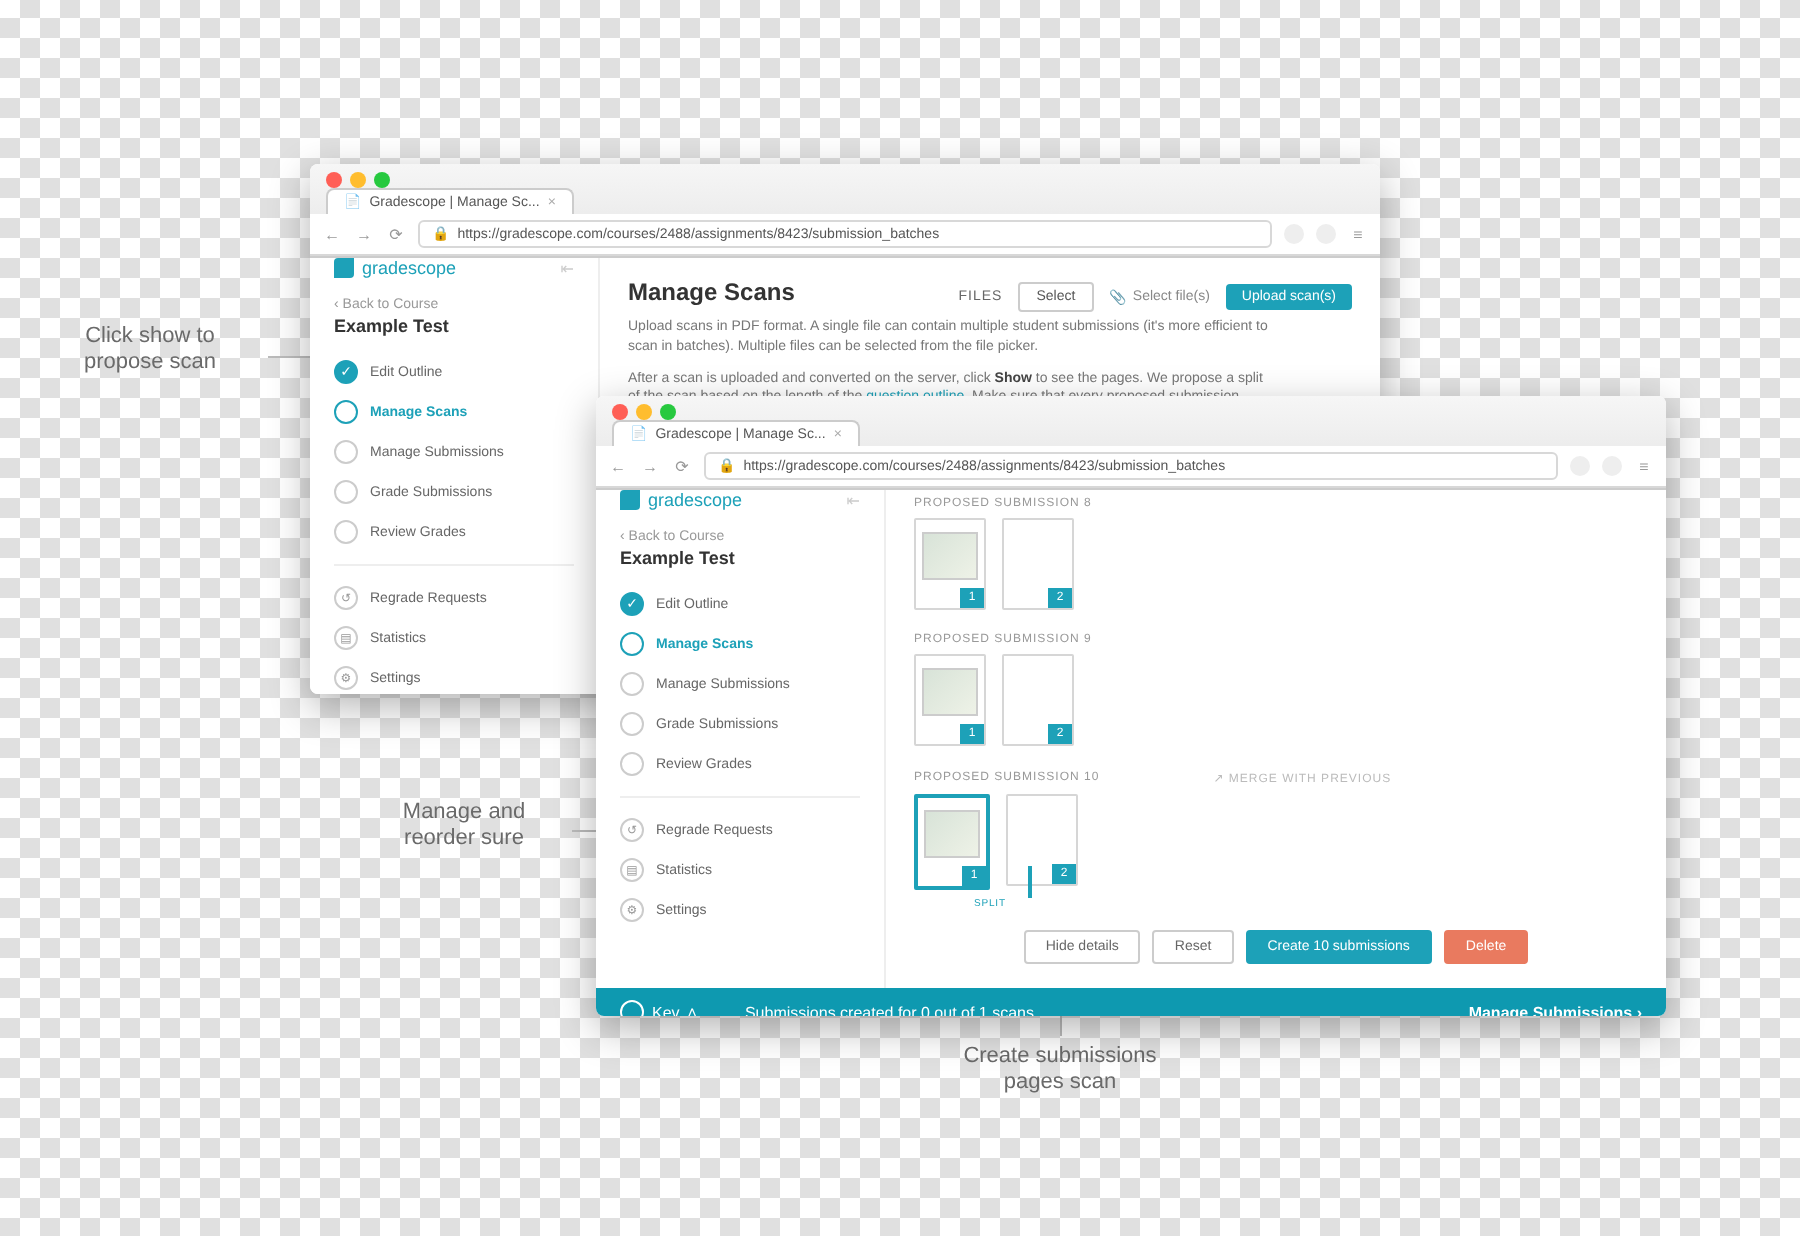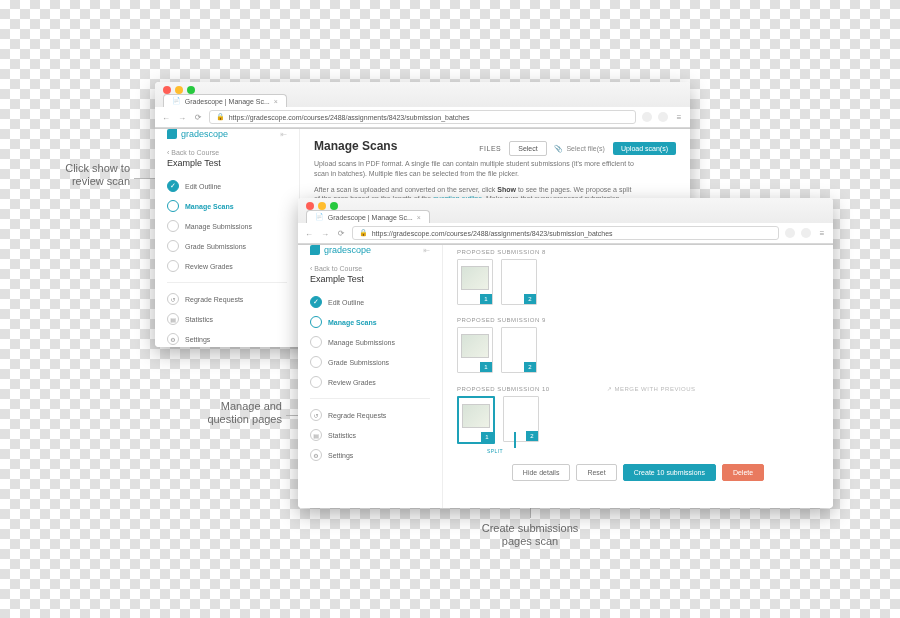--- a/index.html
+++ b/index.html
@@ -38,21 +38,21 @@
   .lock { color: #3a3; }
   .ext-ic { width: 10px; height: 10px; border-radius: 50%; background: #eee; }
 
   
   .app { flex: 1; display: flex; background: #fff; position: relative; }
   .sidebar { width: 120px; padding: 0 12px; border-right: 1px solid #eee; }
   .logo { display: flex; gap: 4px; align-items: center; margin-bottom: 10px; }
   .logo-mark { width: 10px; height: 10px; background: #1da1b8; border-radius: 2px 0 2px 0; }
   .logo-text { color: #1da1b8; font-size: 9px; }
   .back { color: #999; font-size: 7px; margin-bottom: 2px; }
-  .ctitle { font-weight: normal; font-size: 9px; margin-bottom: 8px; }
+  .ctitle { font-weight: bold; font-size: 9px; margin-bottom: 8px; }
   .nav-item { display: flex; gap: 6px; align-items: center; font-size: 7px; color: #666; padding: 4px 0; }
   .ni-circle { width: 10px; height: 10px; border: 1px solid #ccc; border-radius: 50%; flex-shrink: 0; display: flex; align-items: center; justify-content: center; }
   .ni-circle.done { background: #1da1b8; border-color: #1da1b8; }
   .ni-circle.done::after { content: "✓"; color: #fff; font-size: 7px; }
   .nav-item.active .ni-circle { border-color: #1da1b8; }
   .nav-item.active .ni-label { color: #1da1b8; font-weight: bold; }
   .sec-circle { width: 10px; height: 10px; border: 1px solid #ccc; border-radius: 50%; flex-shrink: 0; display: flex; align-items: center; justify-content: center; font-size: 6px; color: #999; }
   hr.nav-sep { border: none; border-top: 1px solid #eee; margin: 6px 0; }
 
   .main { flex: 1; padding: 10px 14px 0; display: flex; flex-direction: column; position: relative; }
@@ -82,21 +82,21 @@
   .footer {
     background: #0e99b0; color: #fff; font-size: 8px;
     display: flex; align-items: center; padding: 6px 12px; gap: 8px;
   }
   .footer .user { display: flex; align-items: center; gap: 4px; }
   .footer .user-ic { width: 10px; height: 10px; border: 1px solid #fff; border-radius: 50%; }
   .footer .spacer { flex: 1; }
   .manage-btn { font-weight: bold; }
 
   
-  .anno { position: absolute; color: #6a6a6a; font-size: 11px; line-height: 1.2; text-align: right; }
+  .anno { position: absolute; color: #6a6a6a; font-size: 11px; line-height: 1.2; text-align: center; }
   .anno.center { text-align: center; }
   .anno-line { position: absolute; background: #bbb; height: 1px; }
 
   
   .sub-section { margin-bottom: 12px; }
   .sub-head { font-size: 6px; letter-spacing: .5px; color: #999; margin-bottom: 4px; display: flex; gap: 12px; align-items: center; }
   .merge { color: #bbb; font-size: 6px; }
   .pages { display: flex; gap: 8px; }
   .page-card {
     width: 34px; height: 44px; border: 1px solid #d6d6d6; border-radius: 1px;
@@ -114,26 +114,26 @@
   .action-bar { display: flex; gap: 6px; justify-content: center; padding: 8px 0 12px; }
   .btn { border: 1px solid #ccc; border-radius: 2px; padding: 4px 10px; font-size: 7px; color: #666; background: #fff; }
   .btn.primary { background: #1da1b8; color: #fff; border-color: #1da1b8; }
   .btn.danger  { background: #e97a5f; color: #fff; border-color: #e97a5f; }
 
 </style>
 </head>
 <body>
 
 <div class="anno" style="left:20px; top:162px; width:110px;">
-  <span>Click show to</span><br><span>review scan</span>
+  <span>Click show to</span><br><span>propose scan</span>
 </div>
 <div class="anno-line" style="left:134px; top:178px; width:110px;"></div>
 
 <div class="anno" style="left:182px; top:400px; width:100px;">
-  <span>Manage and</span><br><span>question pages</span>
+  <span>Manage and</span><br><span>reorder sure</span>
 </div>
 <div class="anno-line" style="left:286px; top:415px; width:120px;"></div>
 
 <div class="anno center" style="left:450px; top:522px; width:160px;">
   <span>Create submissions</span><br><span>pages scan</span>
 </div>
 <div class="anno-line" style="left:530px; top:478px; width:1px; height:40px;"></div>
 
 <div class="win" style="left:155px; top:82px; width:535px; height:265px;">
   <div class="chrome">
@@ -365,13 +365,23 @@
 
       <div class="action-bar">
         <span class="btn">Hide details</span>
         <span class="btn">Reset</span>
         <span class="btn primary">Create 10 submissions</span>
         <span class="btn danger">Delete</span>
       </div>
     </div>
   </div>
 
+  <div class="footer">
+    <div class="user">
+      <span class="user-ic"></span>
+      <span>Kev</span>
+      <span>˄</span>
+    </div>
+    <span style="margin-left:16px;">Submissions created for 0 out of 1 scans.</span>
+    <div class="spacer"></div>
+    <span class="manage-btn">Manage Submissions  ›</span>
+  </div>
 </div>
 
 </body></html>

